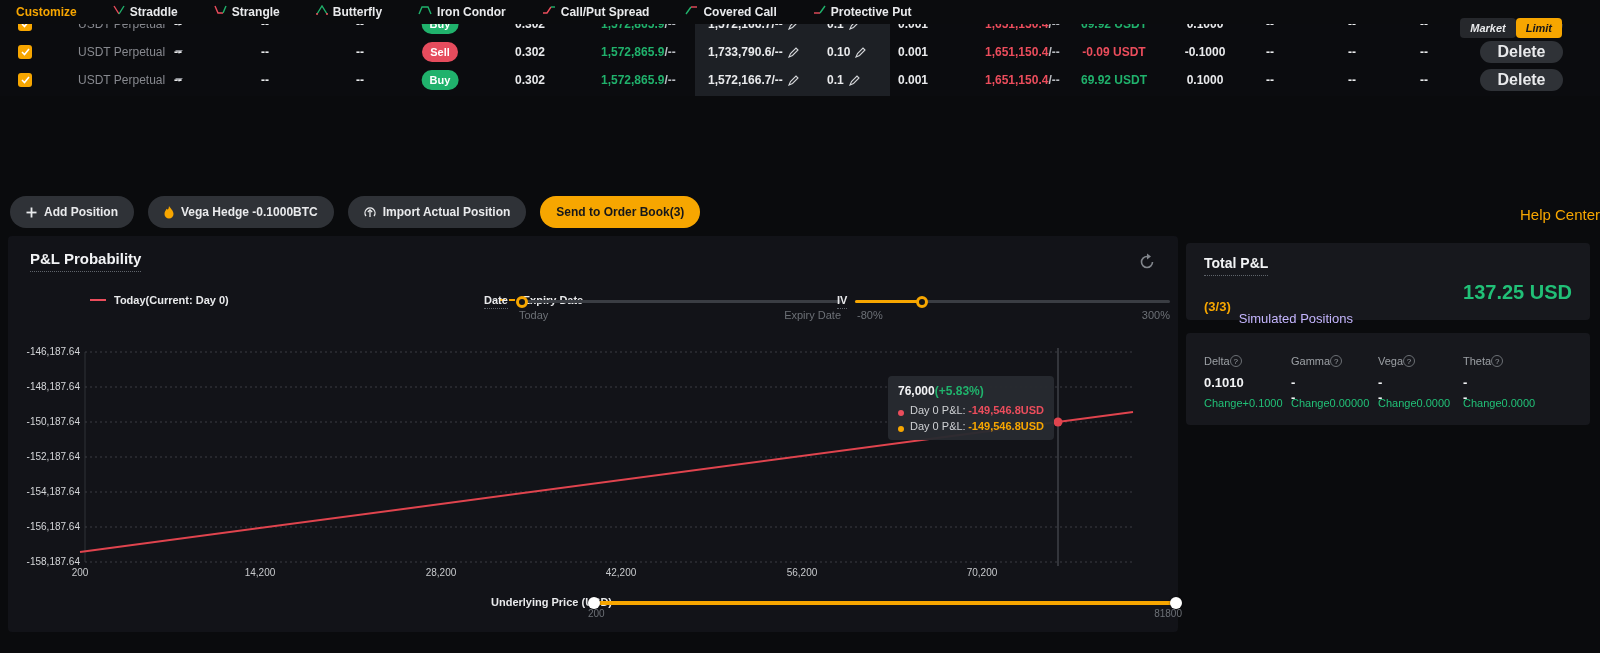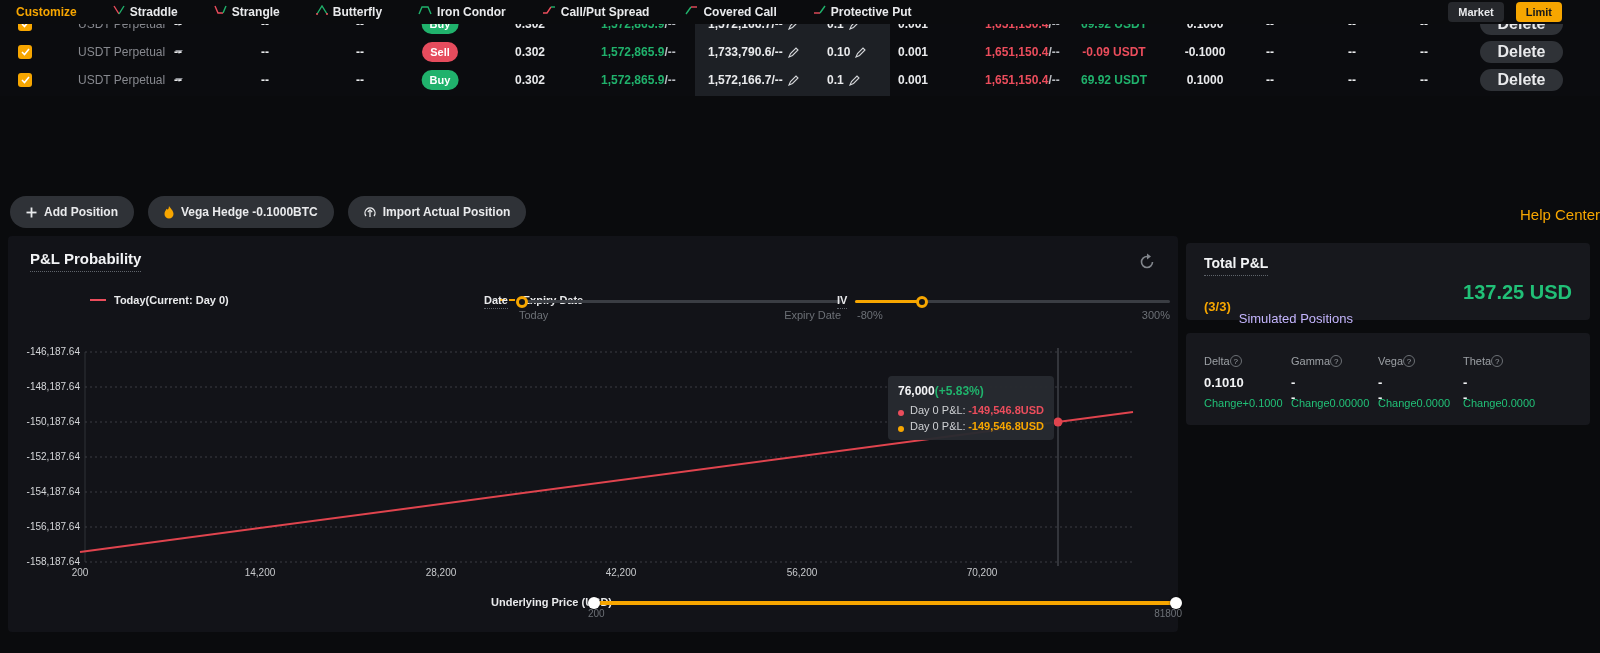--- a/index.html
+++ b/index.html
@@ -4,21 +4,21 @@
 <style>
   * { margin:0; padding:0; box-sizing:border-box; }
   html,body { background:#060708; }
   body { font-family:"Liberation Sans", sans-serif; }
   #app { position:relative; width:1600px; height:653px; background:#0a0b0d; overflow:hidden; }
 
   
   .navbar { position:absolute; left:0; top:0; width:1600px; height:24px; background:#0b0c0e; z-index:30; display:flex; align-items:center; gap:36px; padding-left:16px; }
   .nav-item { display:flex; align-items:flex-start; gap:5px; font-size:12px; font-weight:bold; color:#e9eaec; cursor:pointer; white-space:nowrap; }
   .nav-item.active { color:#f7a600; }
-  .ordertype { position:absolute; right:38px; top:2px; display:flex; gap:12px; z-index:35; }
+  .ordertype { position:absolute; right:38px; top:18px; display:flex; gap:0; z-index:35;font-style:italic; }
   .ot-btn { height:20px; padding:0 10px; border-radius:4px; font-size:11px; font-weight:bold; display:flex; align-items:center; color:#e9eaec; background:#26282c; cursor:pointer; }
   .ot-btn.sel { background:#f7a600; color:#16171a; }
 
   
   .table-zone { position:absolute; left:0; top:0; width:1600px; height:96px; background:#0b0c0f; z-index:5; }
   .col-highlight { position:absolute; left:695px; top:0; width:195px; height:96px; background:#1d2025; z-index:1; }
   .trow { position:absolute; left:0; width:1600px; height:28px; z-index:5; }
   .cell { position:absolute; top:50%; transform:translateY(-50%); font-size:12px; color:#e9eaec; font-weight:bold; white-space:nowrap; }
   .c-check { left:18px; }
   .checkbox { width:14px; height:14px; background:#f7a600; border-radius:3px; display:flex; align-items:center; justify-content:center; cursor:pointer; }
@@ -319,20 +319,21 @@
         <span>Vega Hedge -0.1000BTC</span>
       </span>
     <span class="pill-btn">
         <svg width="12" height="12" viewBox="0 0 12 12">
           <path d="M2 10 A5 5 0 1 1 10 10" fill="none" stroke="#e9eaec" stroke-width="1.3"></path>
           <line x1="6" y1="4" x2="6" y2="11" stroke="#e9eaec" stroke-width="1.3"></line>
           <polyline points="3.8,6 6,3.8 8.2,6" fill="none" stroke="#e9eaec" stroke-width="1.3"></polyline>
         </svg>
         <span>Import Actual Position</span>
       </span>
+    <span class="pill-btn primary">Send to Order Book(3)</span>
   </div>
   <span class="help-center">Help Center</span>
 
   <div class="chart-panel">
     <span class="panel-title">P&amp;L Probability</span>
     <svg class="refresh" viewBox="0 0 18 18">
         <path d="M14.5 9 A5.5 5.5 0 1 1 9 3.5" fill="none" stroke="#82868c" stroke-width="1.6"></path>
         <polygon points="9,0.5 9,6.5 13,3.5" fill="#82868c"></polygon>
       </svg>
 

